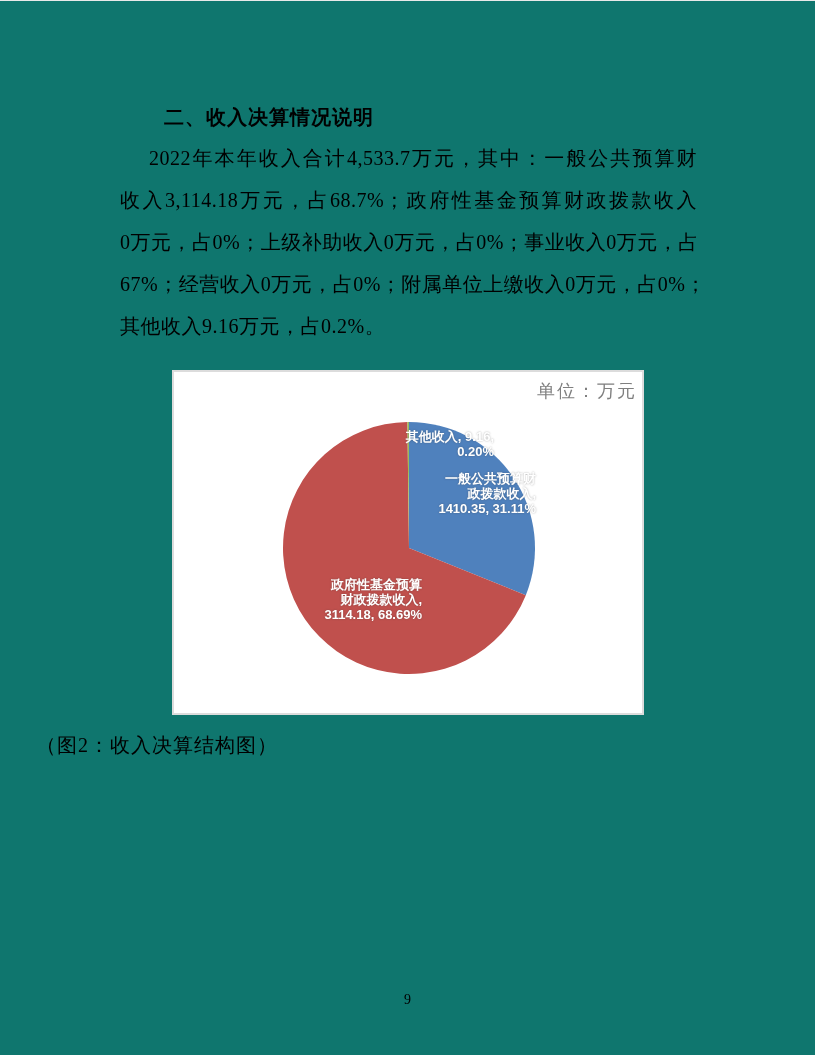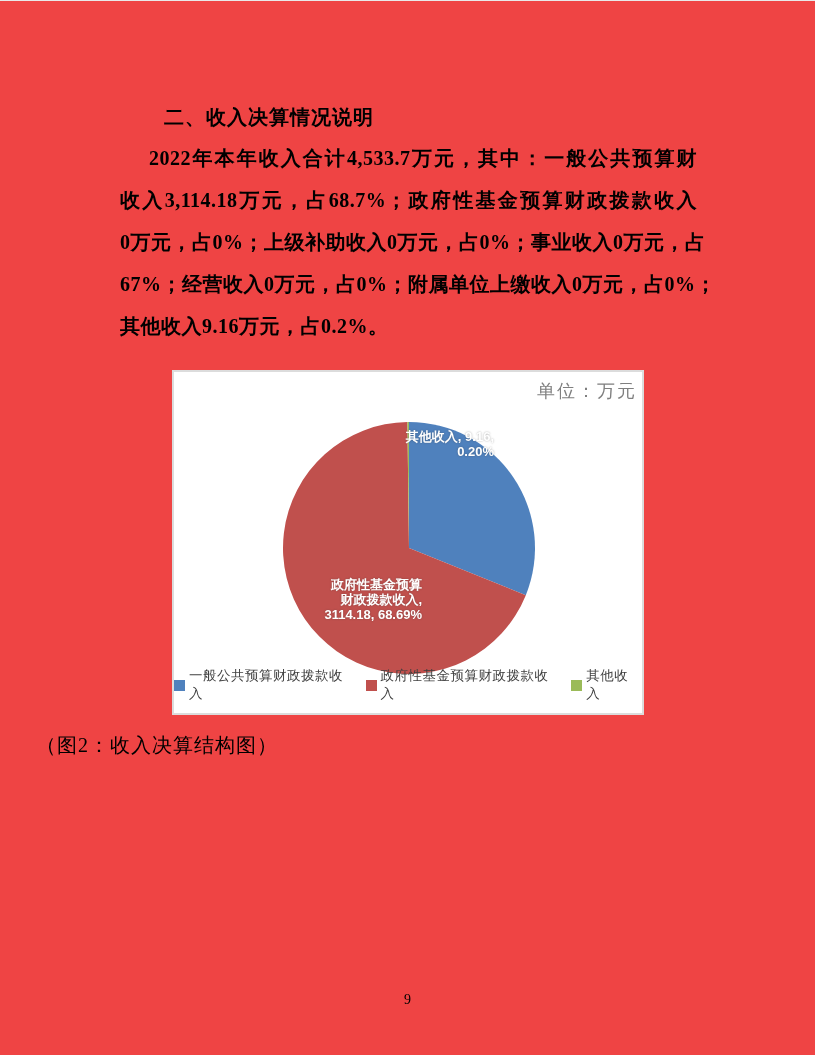--- a/index.html
+++ b/index.html
@@ -1,21 +1,21 @@
 <!DOCTYPE html>
 <html><head>
 <meta charset="utf-8">
 <style>
   * { box-sizing: border-box; }
   html, body { margin: 0; padding: 0; background: #fff; }
   .page {
     position: relative;
     width: 815px;
     height: 1055px;
-    background: #ef4444;
+    background: #0f766e;
     border-top: 1px solid #e9e9e9;
     overflow: hidden;
     font-family: "Liberation Serif", "DejaVu Serif", serif;
     color: #000;
   }
   .heading {
     position: absolute;
     left: 164px;
     top: 103px;
     font-family: "Liberation Sans", "DejaVu Sans", sans-serif;
@@ -25,21 +25,20 @@
     letter-spacing: 1px;
     color: #000;
   }
   .para {
     position: absolute;
     left: 120px;
     top: 136px;
     width: 577px;
     font-size: 20px;
     letter-spacing: 0.5px;
-    font-weight: bold;
   }
   .para-line {
     height: 42px;
     line-height: 42px;
     text-align: justify;
     text-align-last: justify;
     white-space: nowrap;
   }
   .para-line.first { text-indent: 29px; }
   .para-line.last { text-align-last: left; white-space: normal; }
@@ -133,39 +132,28 @@
 
   <div class="chart-box">
     <div class="unit-label">单位：万元</div>
 
     <svg class="pie-svg" width="472" height="345" viewBox="0 0 472 345">
         <path d="M 235 176 L 235.00 50.00 A 126 126 0 0 1 351.83 223.18 Z" fill="#4F81BD"></path>
         <path d="M 235 176 L 351.83 223.18 A 126 126 0 1 1 233.40 50.01 Z" fill="#C0504D"></path>
         <path d="M 235 176 L 233.40 50.01 A 126 126 0 0 1 235.00 50.00 Z" fill="#9BBB59"></path>
       </svg>
 
+    <div class="slice-label blue">一般公共预算财
+政拨款收入,
+1410.35, 31.11%</div>
     <div class="slice-label red">政府性基金预算
 财政拨款收入,
 3114.18, 68.69%</div>
     <div class="slice-label other">其他收入, 9.16,
 0.20%</div>
 
-    <div class="legend">
-      <div class="legend-item">
-        <span class="swatch" style="background: rgb(79, 129, 189);"></span>
-        <span>一般公共预算财政拨款收入</span>
-      </div>
-      <div class="legend-item">
-        <span class="swatch" style="background: rgb(192, 80, 77);"></span>
-        <span>政府性基金预算财政拨款收入</span>
-      </div>
-      <div class="legend-item">
-        <span class="swatch" style="background: rgb(155, 187, 89);"></span>
-        <span>其他收入</span>
-      </div>
-    </div>
   </div>
 
   <div class="caption">（图2：收入决算结构图）</div>
 
   <div class="page-number">9</div>
 
 </div>
 
 </body></html>

